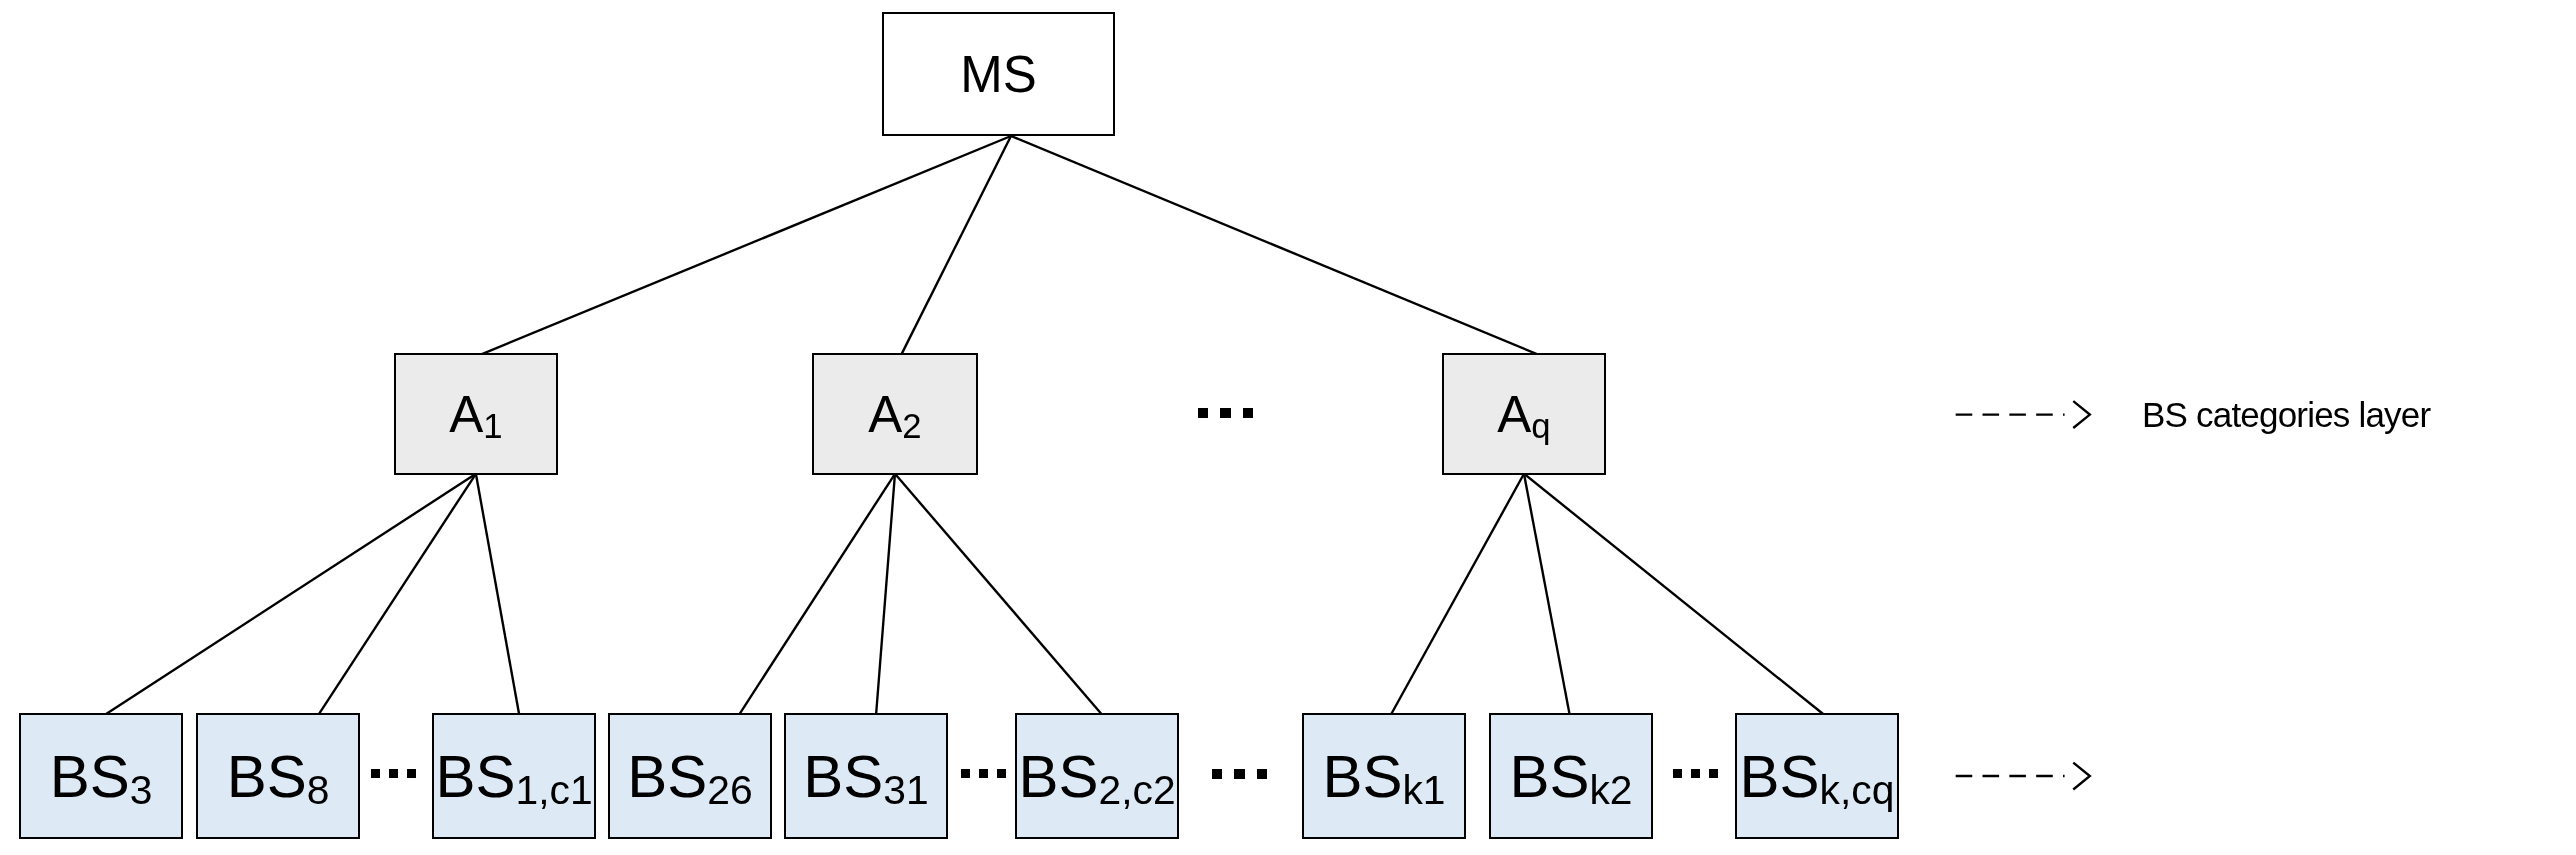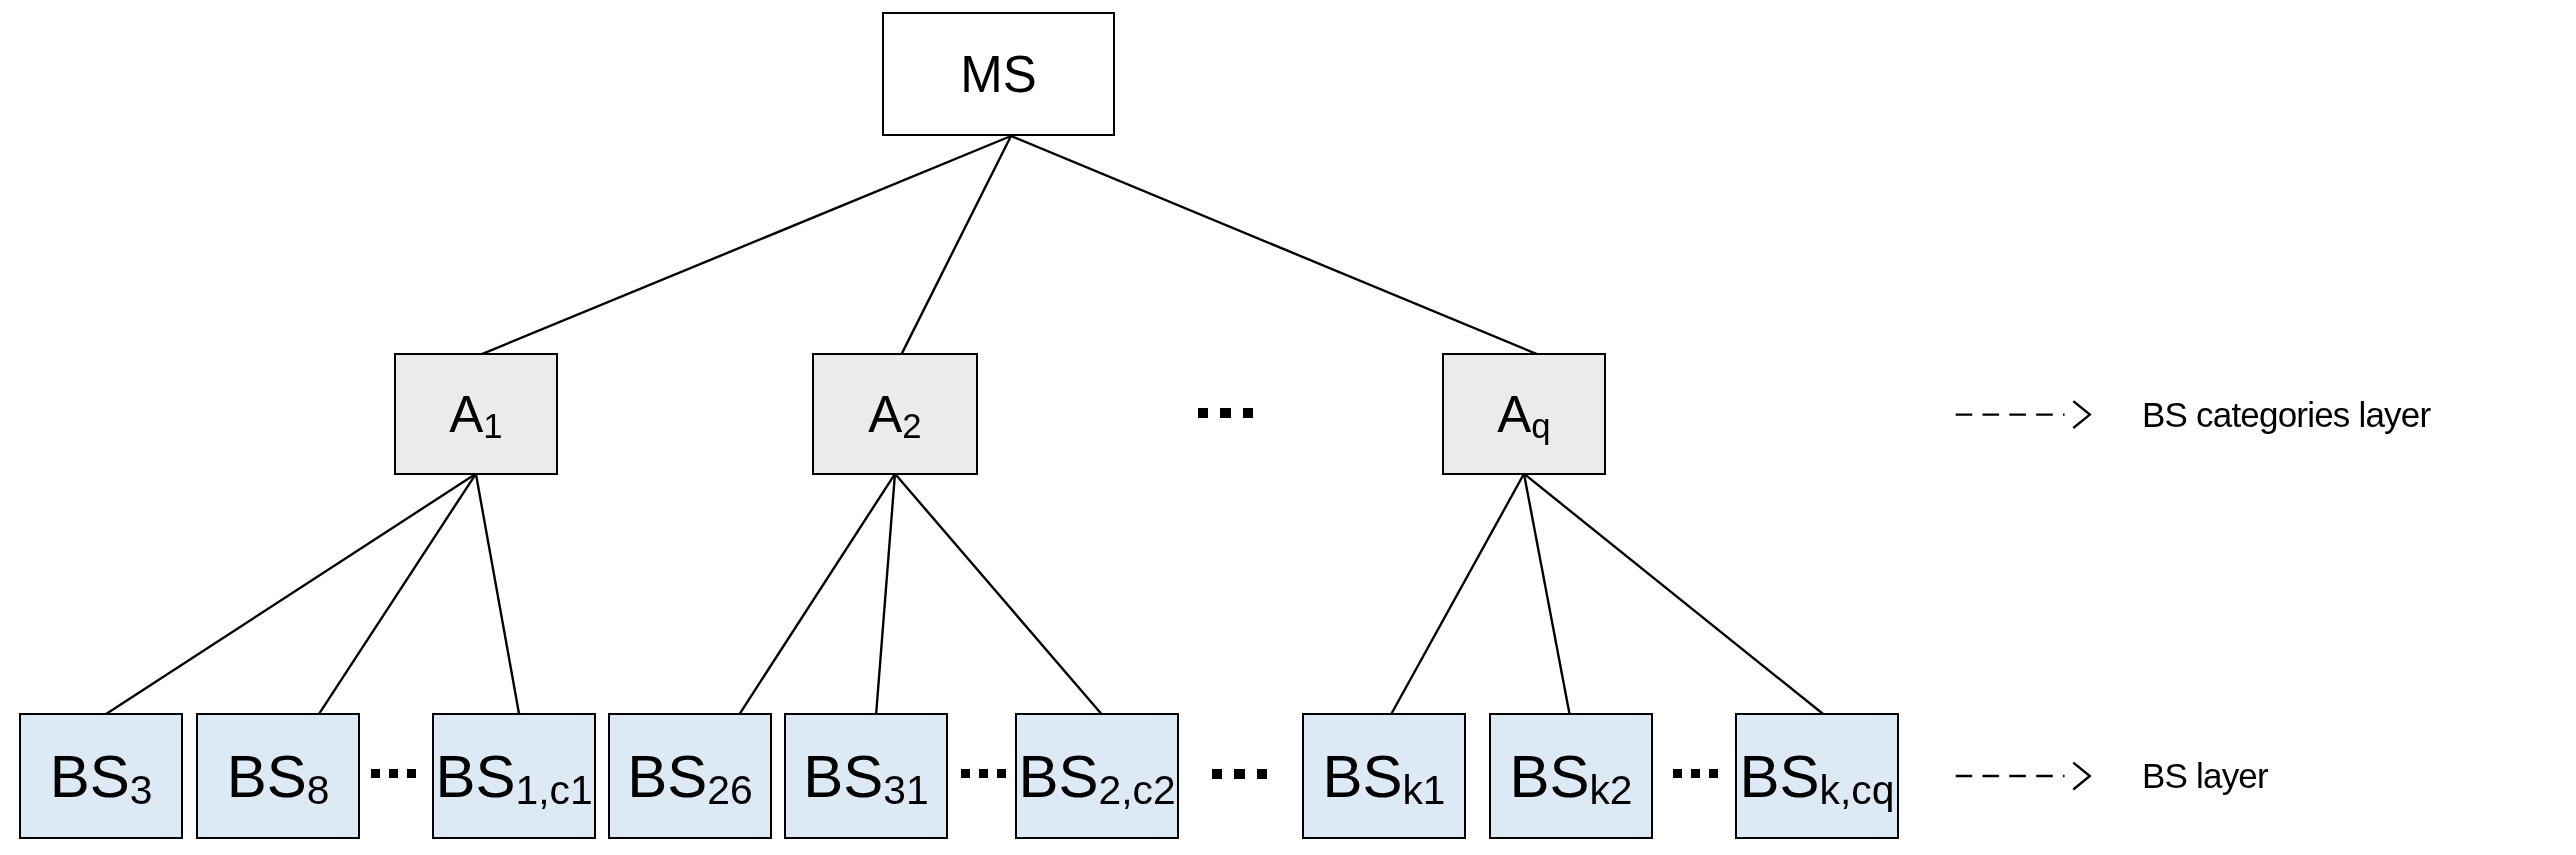--- a/index.html
+++ b/index.html
@@ -189,16 +189,15 @@
       <i></i>
     </div>
   <div class="node bs" style="left:1735px;top:713px;width:164px;height:126px;">
     <span class="lbl">
         <span>BS</span>
         <span class="sub">k,cq</span>
       </span>
   </div>
 
   <div class="legend-label" style="top:379px;">BS categories layer</div>
-  <div class="legend-label" style="top:740px;">BS layer</div>
 
 </div>
 
 
 </body></html>

